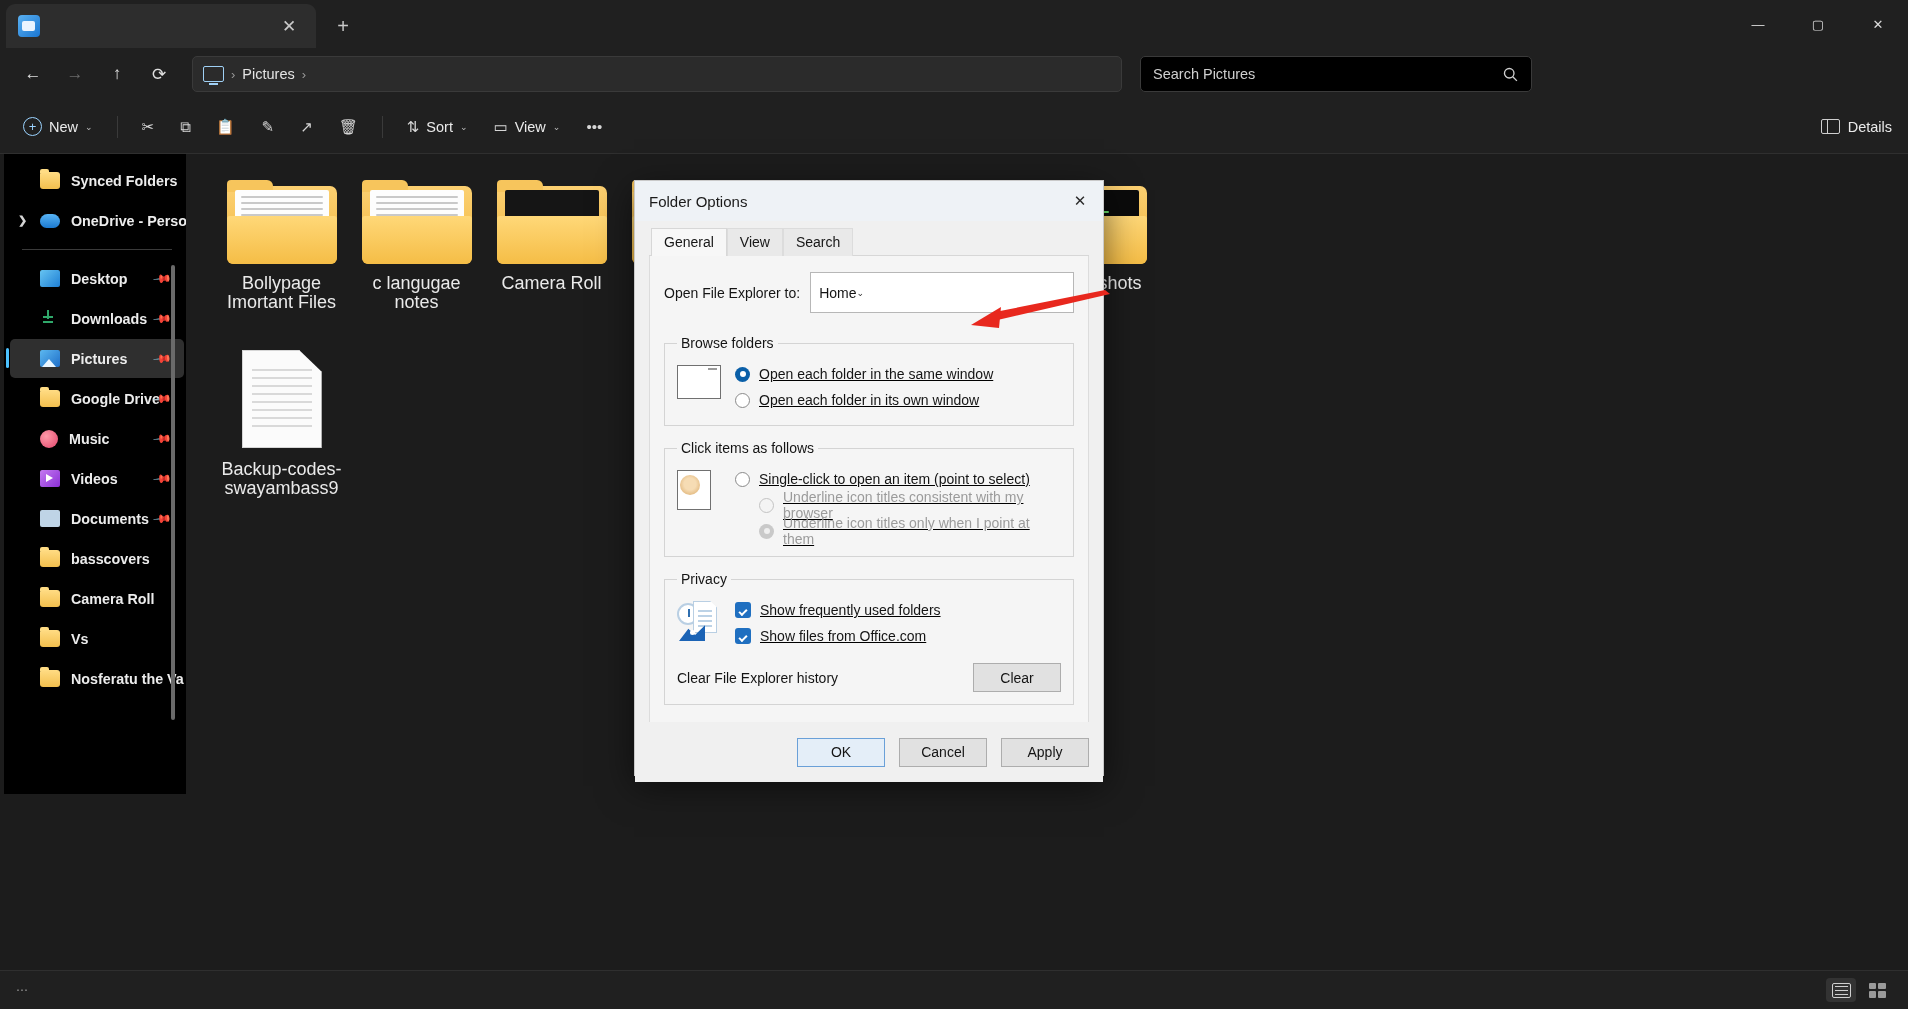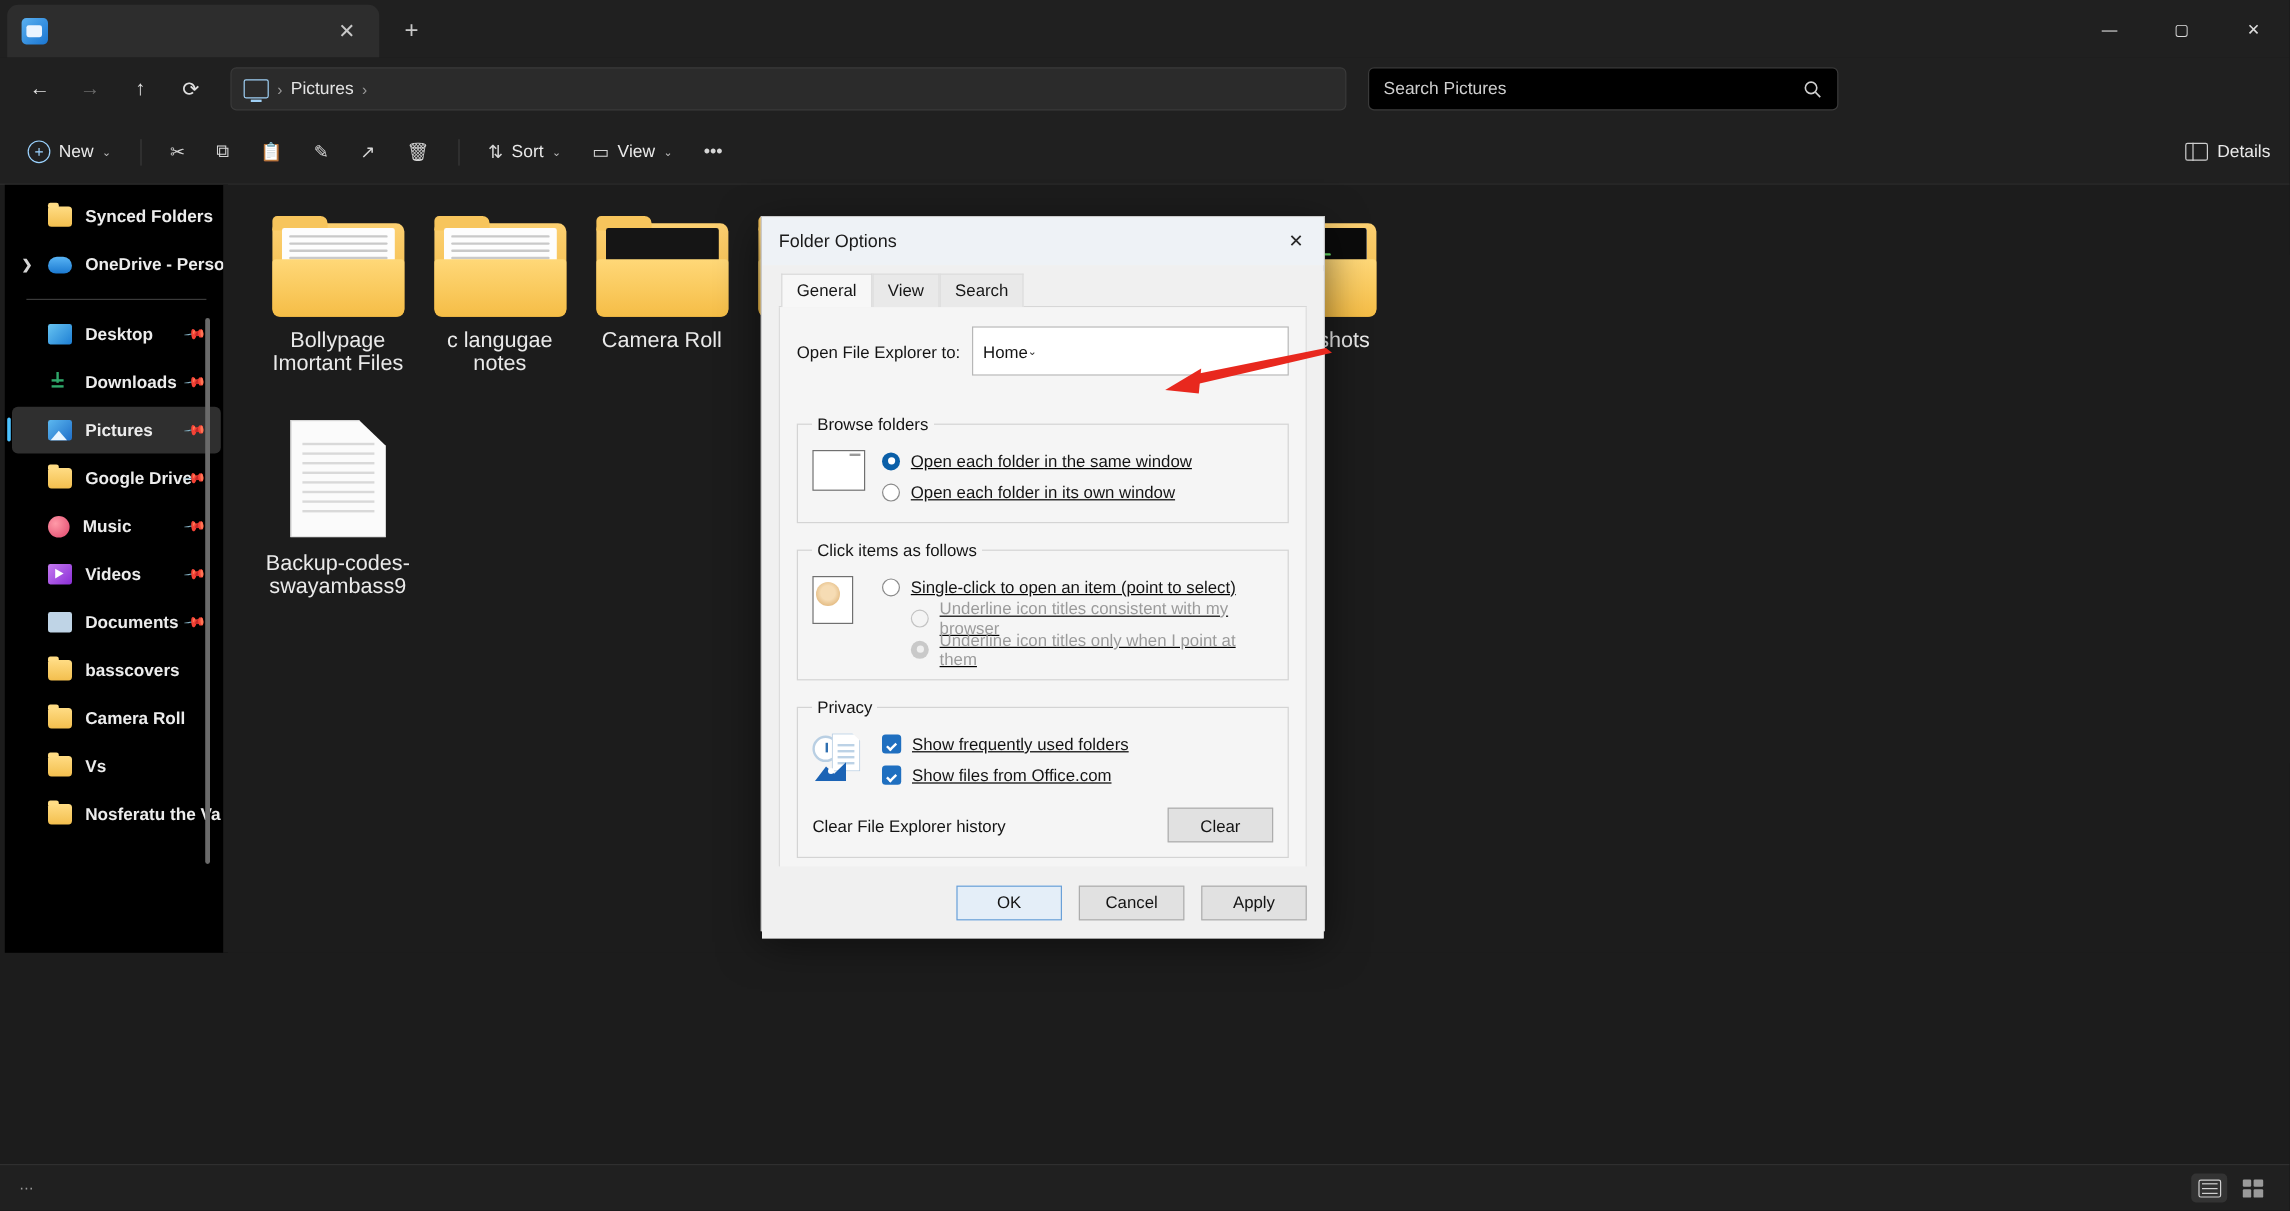--- a/index.html
+++ b/index.html
@@ -221,21 +221,21 @@
   .dtab {
     padding: 5px 12px 6px; font-size: 14px; color: #161616;
     border: 1px solid transparent; border-bottom: none; position: relative; top: 1px;
   }
   .dtab.active { background: #f7f7f7; border-color: #d7d7d7; }
   .dtab:not(.active) { background: #e9e9e9; border-color: #dcdcdc; }
 
   .panel { background: #f5f5f5; border: 1px solid #dcdcdc; border-top: none;
            padding: 16px 14px 12px; height: 511px; position: relative; }
 
-  .row-openfe { display: flex; align-items: center; gap: 10px; margin-bottom: 32px; }
+  .row-openfe { display: flex; align-items: center; gap: 10px; margin-bottom: 22px; }
   .row-openfe label { font-size: 14px; color: #141414; }
   .combo {
     flex: 1; height: 41px; background: #fff; border: 1px solid #b7b7b7;
     display: flex; align-items: center; 
     padding: 15px 8px; font-size: 14px; color: #141414;
   }
   .combo .arrow { font-size: 9px; color: #333; }
 
   fieldset {
     border: 1px solid #d4d4d4; padding: 10px 12px 12px; margin-bottom: 14px;

